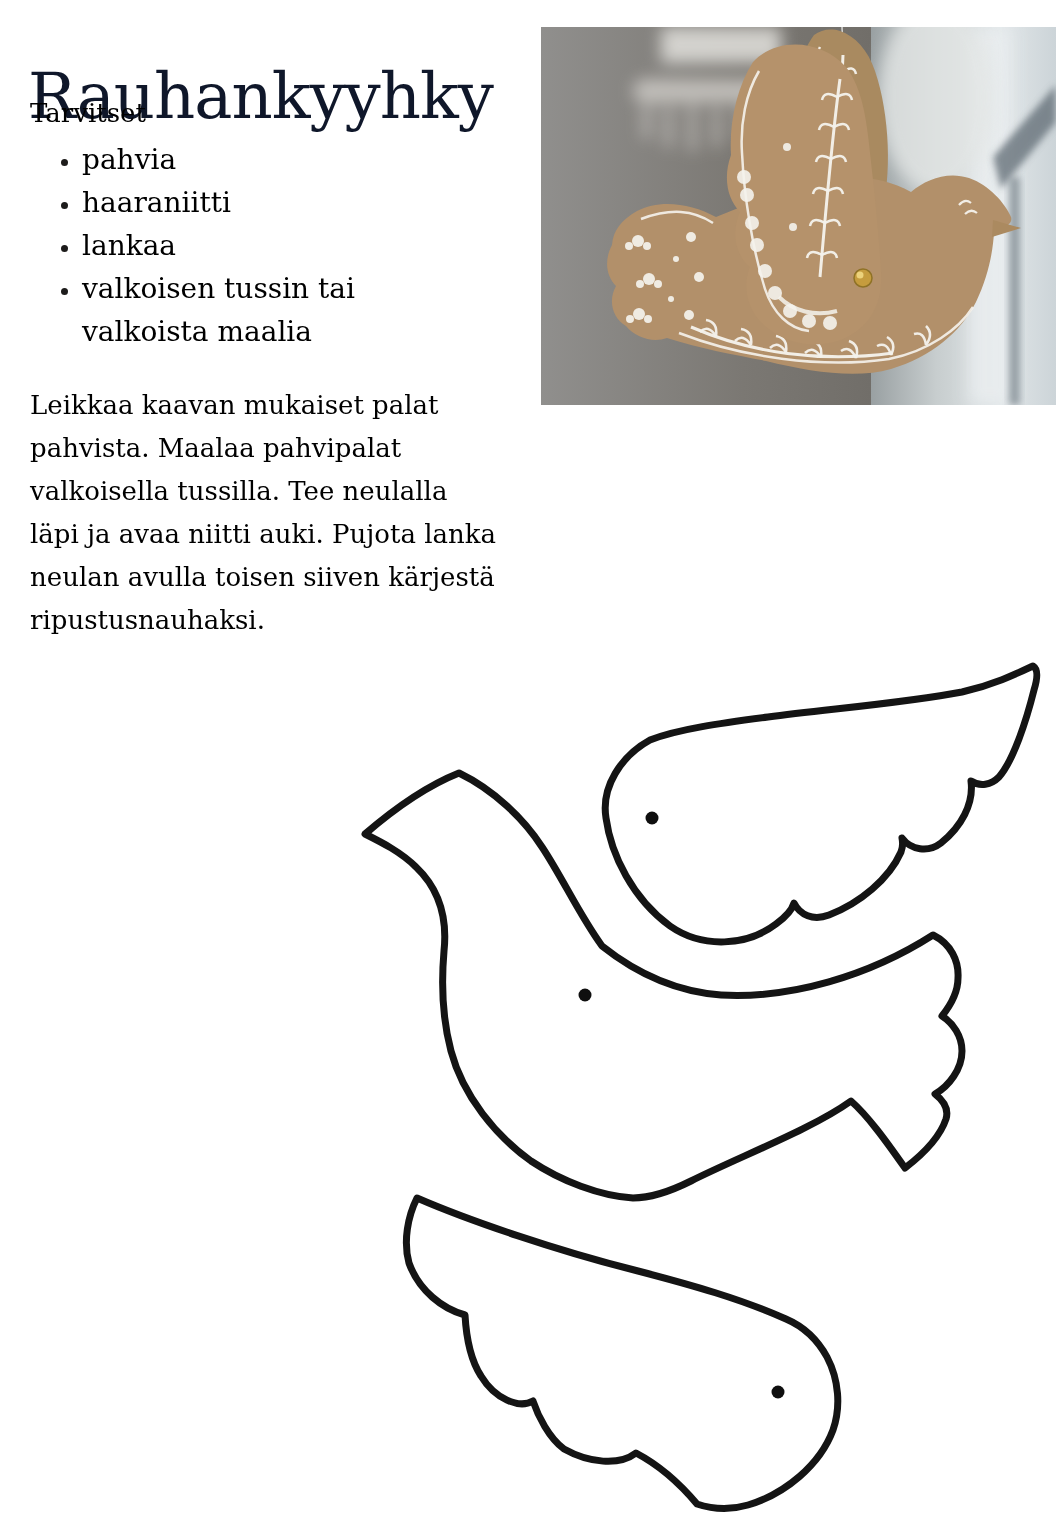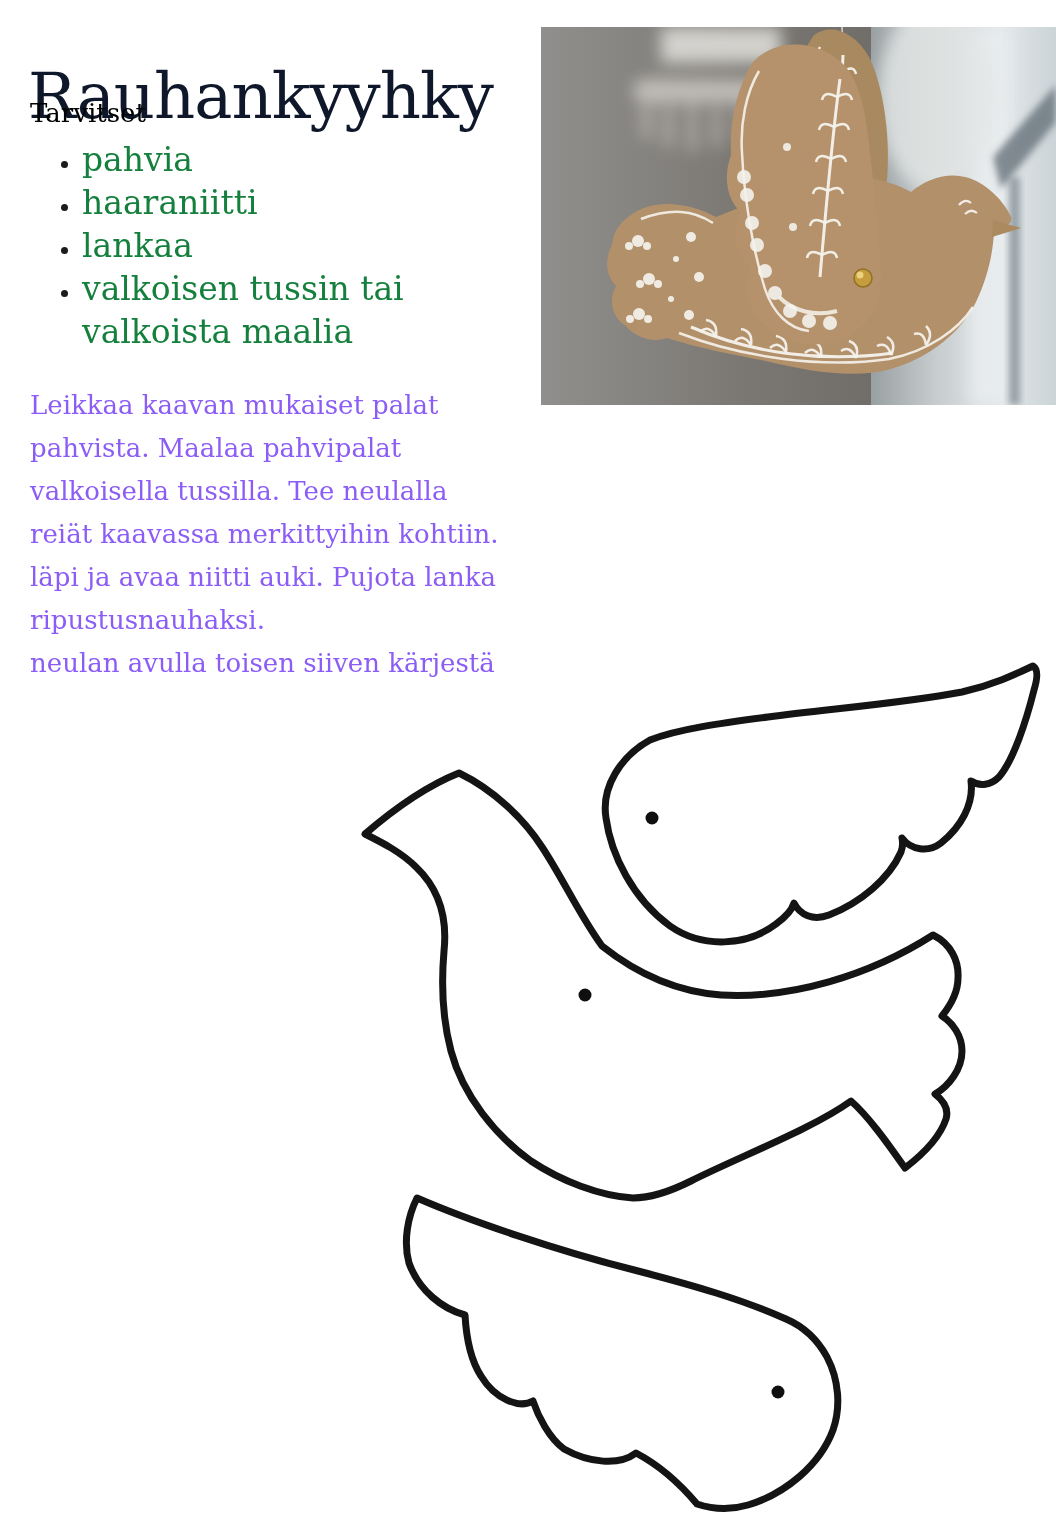--- a/index.html
+++ b/index.html
@@ -10,26 +10,26 @@
   }
   .page-title{
     position:absolute;left:28px;top:16px;
     font-size:64px;font-weight:normal;color:#0f172a;letter-spacing:-1px;
     white-space:nowrap;
   }
   .materials{position:absolute;left:30px;top:98px;width:500px;}
   .materials-heading{font-size:26px;color:#000000;}
   .materials-list{margin:10px 0 0 0;padding:0 0 0 52px;}
   .materials-list li{
-    font-size:33px;line-height:43px;color:#15803d;width:400px;
+    font-size:28px;line-height:43px;color:#000000;width:400px;
   }
   .materials-list li::marker{color:#1d1c1b;font-size:24px;}
   .instructions{position:absolute;left:30px;top:384px;width:520px;}
   .instructions .line{
-    display:block;font-size:26px;line-height:43px;color:#8b5cf6;white-space:nowrap;
+    display:block;font-size:26px;line-height:43px;color:#000000;white-space:nowrap;
   }
   .photo-frame{
     position:absolute;left:541px;top:27px;width:515px;height:378px;overflow:hidden;
   }
   .template-layer{position:absolute;left:0;top:0;width:1056px;height:1517px;}
   .template-layer path{fill:#ffffff;stroke:#141414;stroke-width:7;
     stroke-linejoin:round;stroke-linecap:round;}
   .template-layer circle{fill:#0f0f0f;stroke:none;}
 </style>
 </head>
@@ -44,24 +44,23 @@
     <li>haaraniitti</li>
     <li>lankaa</li>
     <li>valkoisen tussin tai valkoista maalia</li>
   </ul>
 </div>
 
 <div class="instructions">
   <span class="line">Leikkaa kaavan mukaiset palat</span>
   <span class="line">pahvista. Maalaa pahvipalat</span>
   <span class="line">valkoisella tussilla. Tee neulalla</span>
-  <span class="line">reiät kaavassa merkittyihin kohtiin.</span>
   <span class="line">läpi ja avaa niitti auki. Pujota lanka</span>
+  <span class="line">neulan avulla toisen siiven kärjestä</span>
   <span class="line">ripustusnauhaksi.</span>
-  <span class="line">neulan avulla toisen siiven kärjestä</span>
 </div>
 
 <div class="photo-frame">
   <svg width="515" height="378" viewBox="0 0 515 378">
     <defs>
       <linearGradient id="wallg" x1="0" y1="0" x2="1" y2="0">
         <stop offset="0" stop-color="#908f8d"></stop>
           <stop offset="0.55" stop-color="#7b7873"></stop>
           <stop offset="1" stop-color="#6e6b66"></stop>
       </linearGradient>

